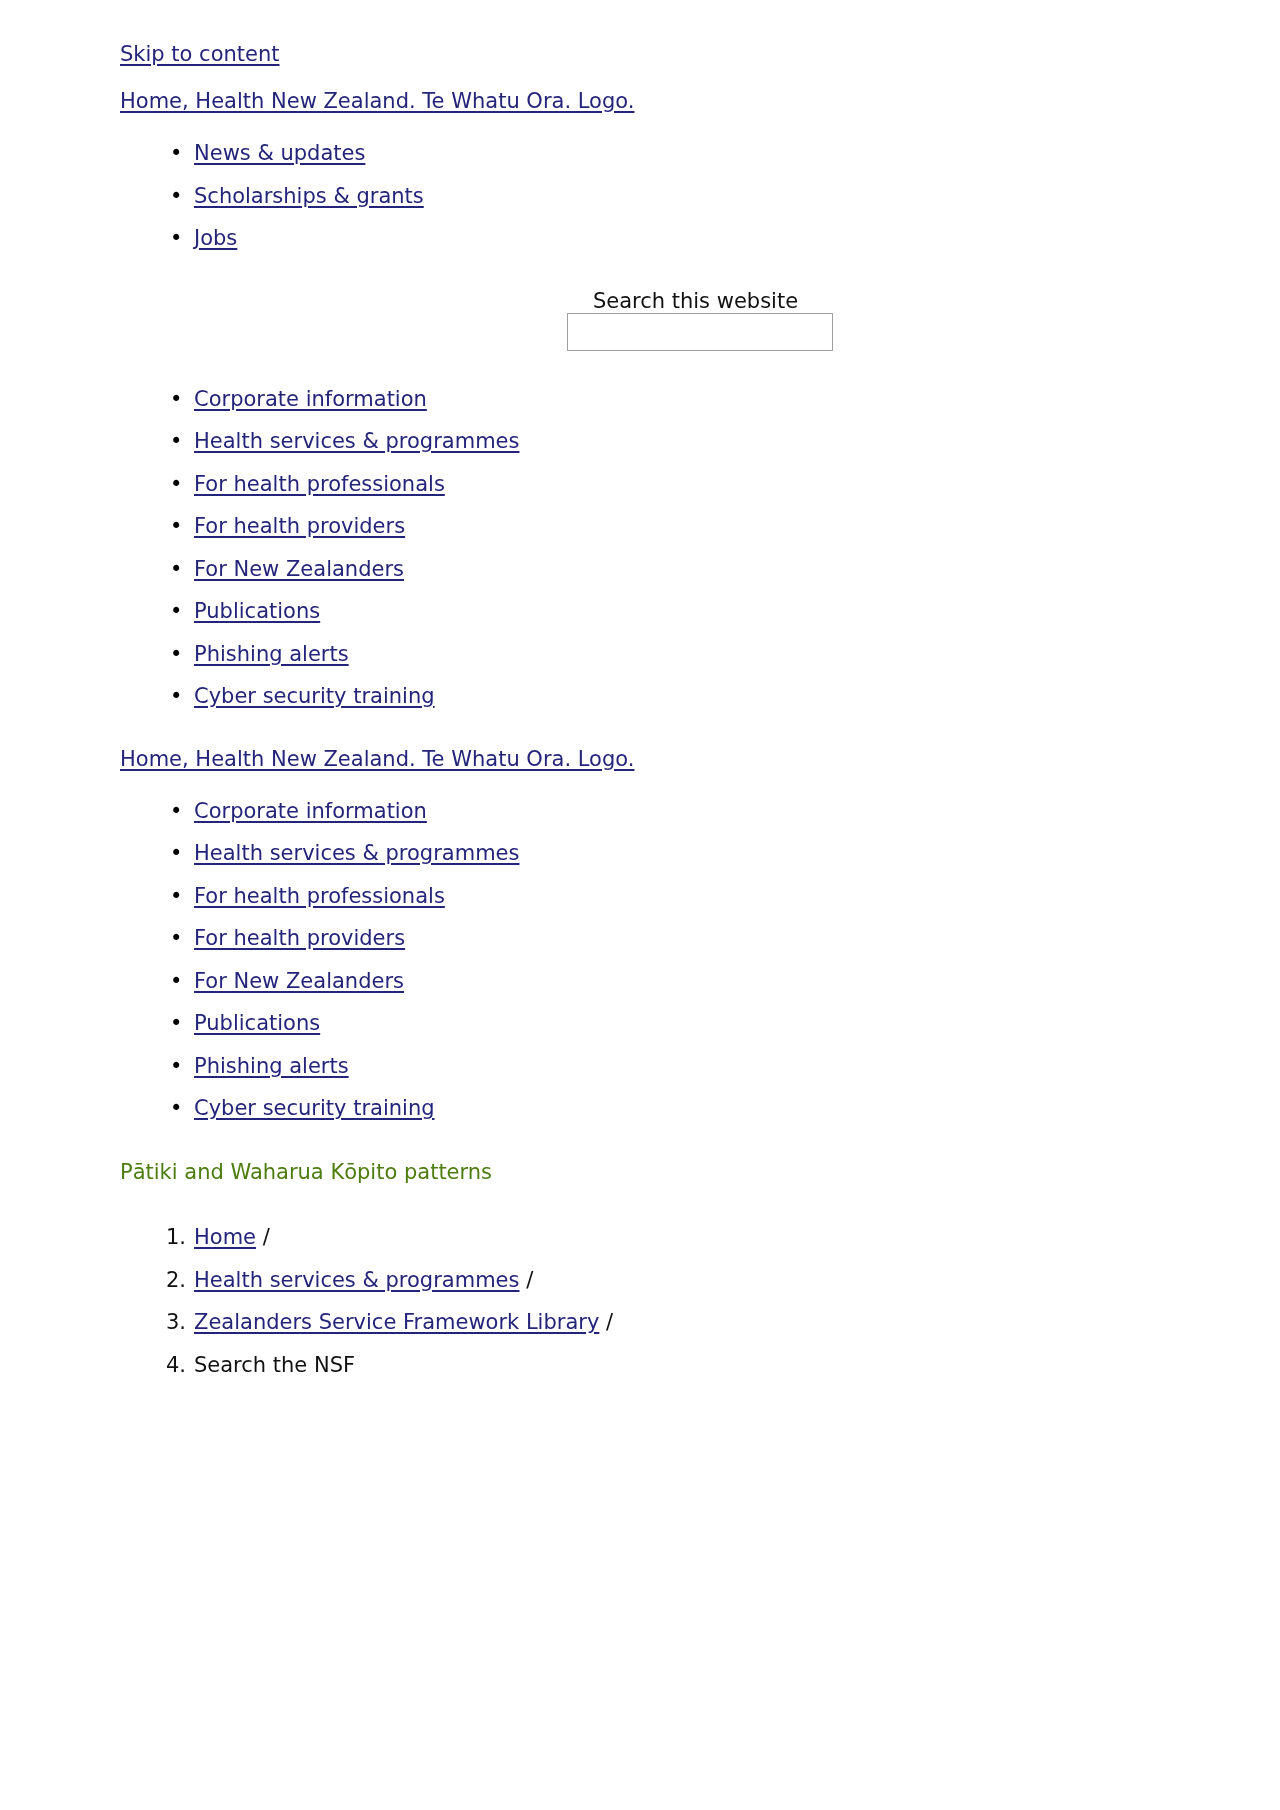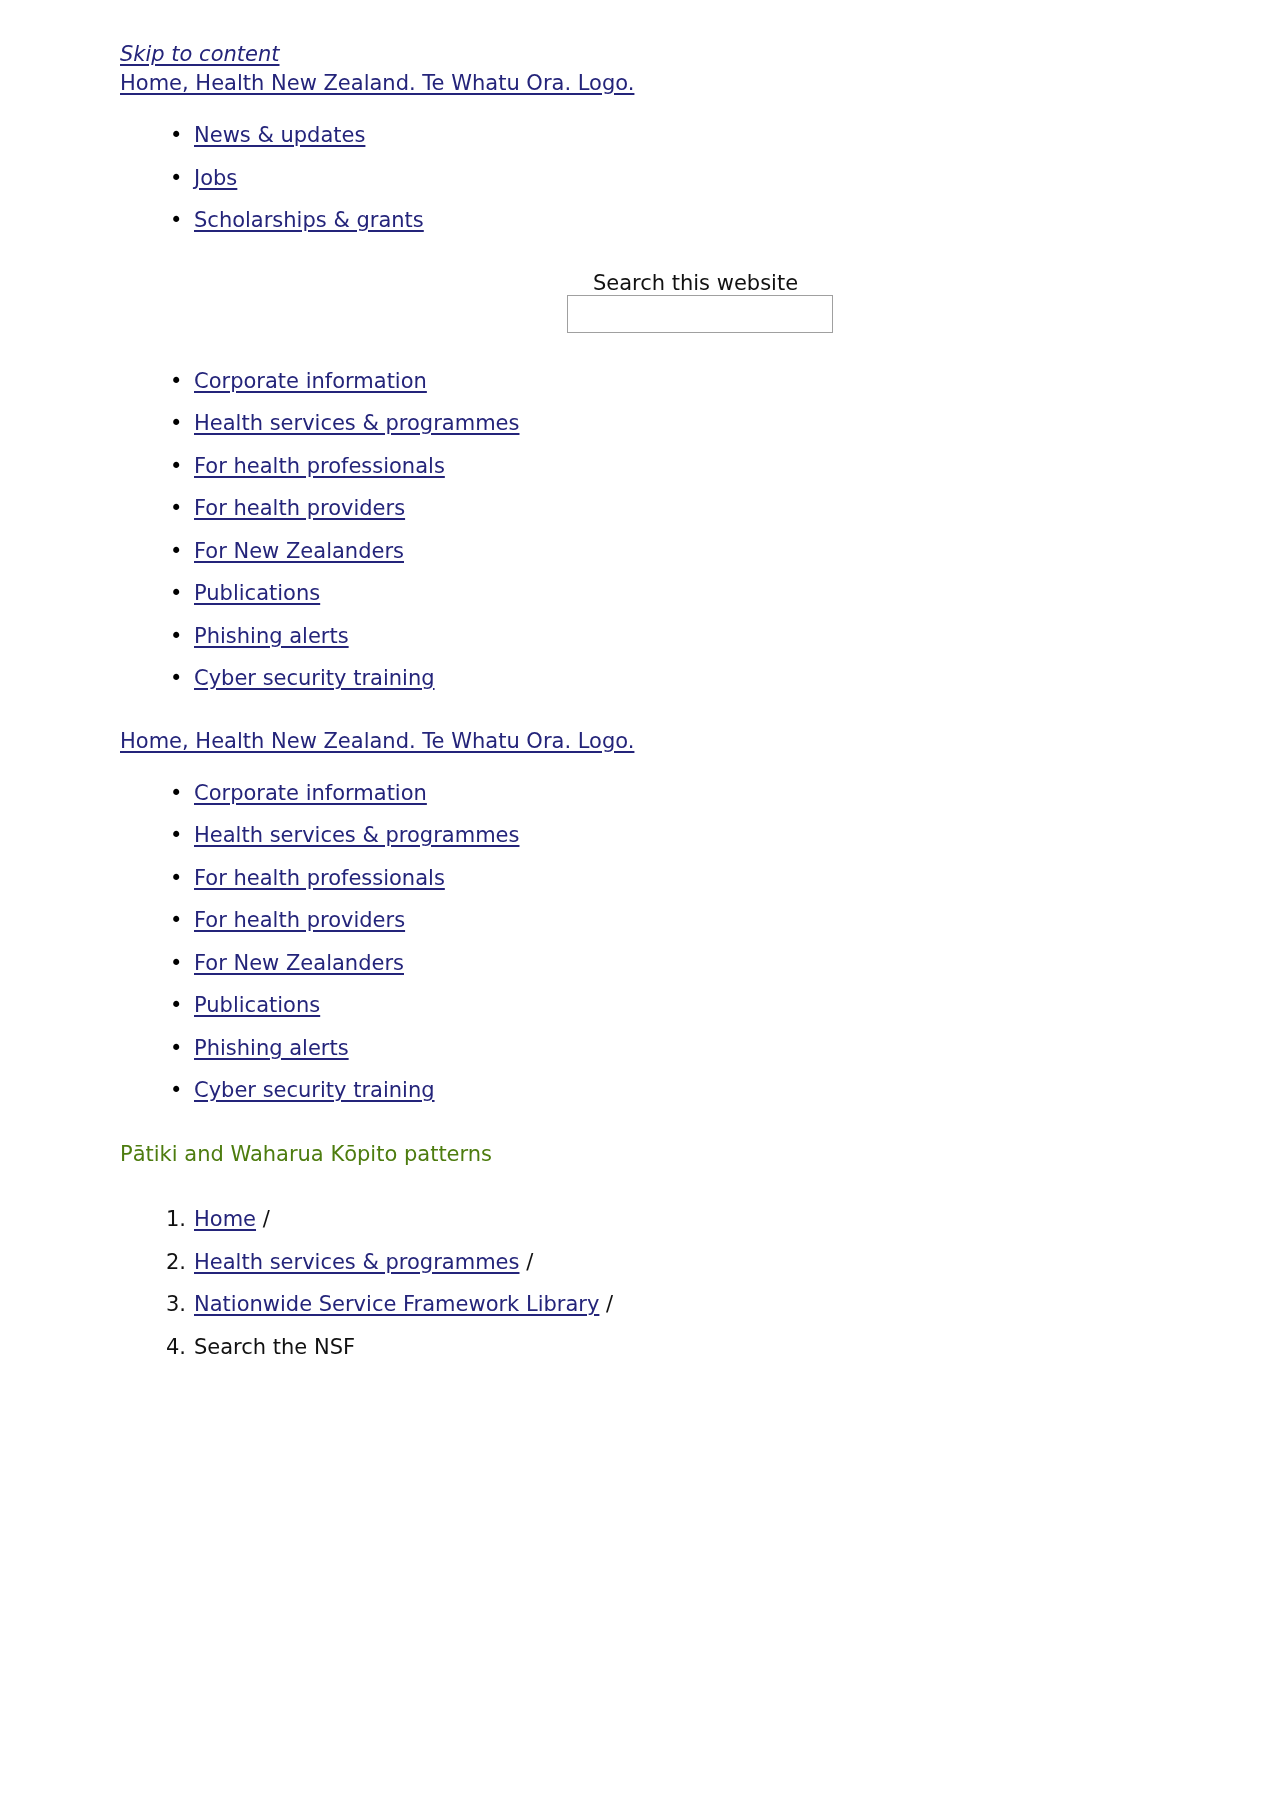--- a/index.html
+++ b/index.html
@@ -25,22 +25,21 @@
   }
   .toplink {
     display: block;
     margin: 0 0 0 0;
     line-height: 1.0;
   }
   .toplink-row {
     padding-left: 120px;
   }
   .skip-row {
-    margin-bottom: 8px;
-    font-style: italic;
+    margin-bottom: 26px;
   }
   .logo-row {
     margin-bottom: 30px;
   }
   ul.navlist {
     list-style: none;
     margin: 0;
     padding: 0 12px 0 120px;
   }
   ul.navlist li {
@@ -133,24 +132,24 @@
 
   <div class="toplink-row logo-row">
     <a class="link toplink" href="#">Home, Health New Zealand. Te Whatu Ora. Logo. </a>
   </div>
 
   <ul class="navlist">
     <li>
       <a class="link" href="#">News &amp; updates </a>
     </li>
     <li>
+      <a class="link" href="#">Scholarships &amp; grants </a>
+    </li>
+    <li>
       <a class="link" href="#">Jobs </a>
-    </li>
-    <li>
-      <a class="link" href="#">Scholarships &amp; grants </a>
     </li>
   </ul>
 
   <div class="searchrow">
     <span class="search-label">Search this website</span>
     <input class="search-input" type="text" value="" placeholder="" style="">
   </div>
 
   <ul class="navlist">
     <li>
@@ -215,21 +214,21 @@
   </div>
 
   <ol class="breadcrumb">
     <li>
       <a class="link" href="#">Home</a><span class="sep"> /</span>
     </li>
     <li>
       <a class="link" href="#">Health services &amp; programmes</a><span class="sep"> /</span>
     </li>
     <li>
-      <a class="link" href="#">Nationwide Service Framework Library</a><span class="sep"> /</span>
+      <a class="link" href="#">Zealanders Service Framework Library</a><span class="sep"> /</span>
     </li>
     <li>
       <span class="plain">Search the NSF</span>
     </li>
   </ol>
 
   <div class="spacer-bottom"></div>
 
 </div>
 

